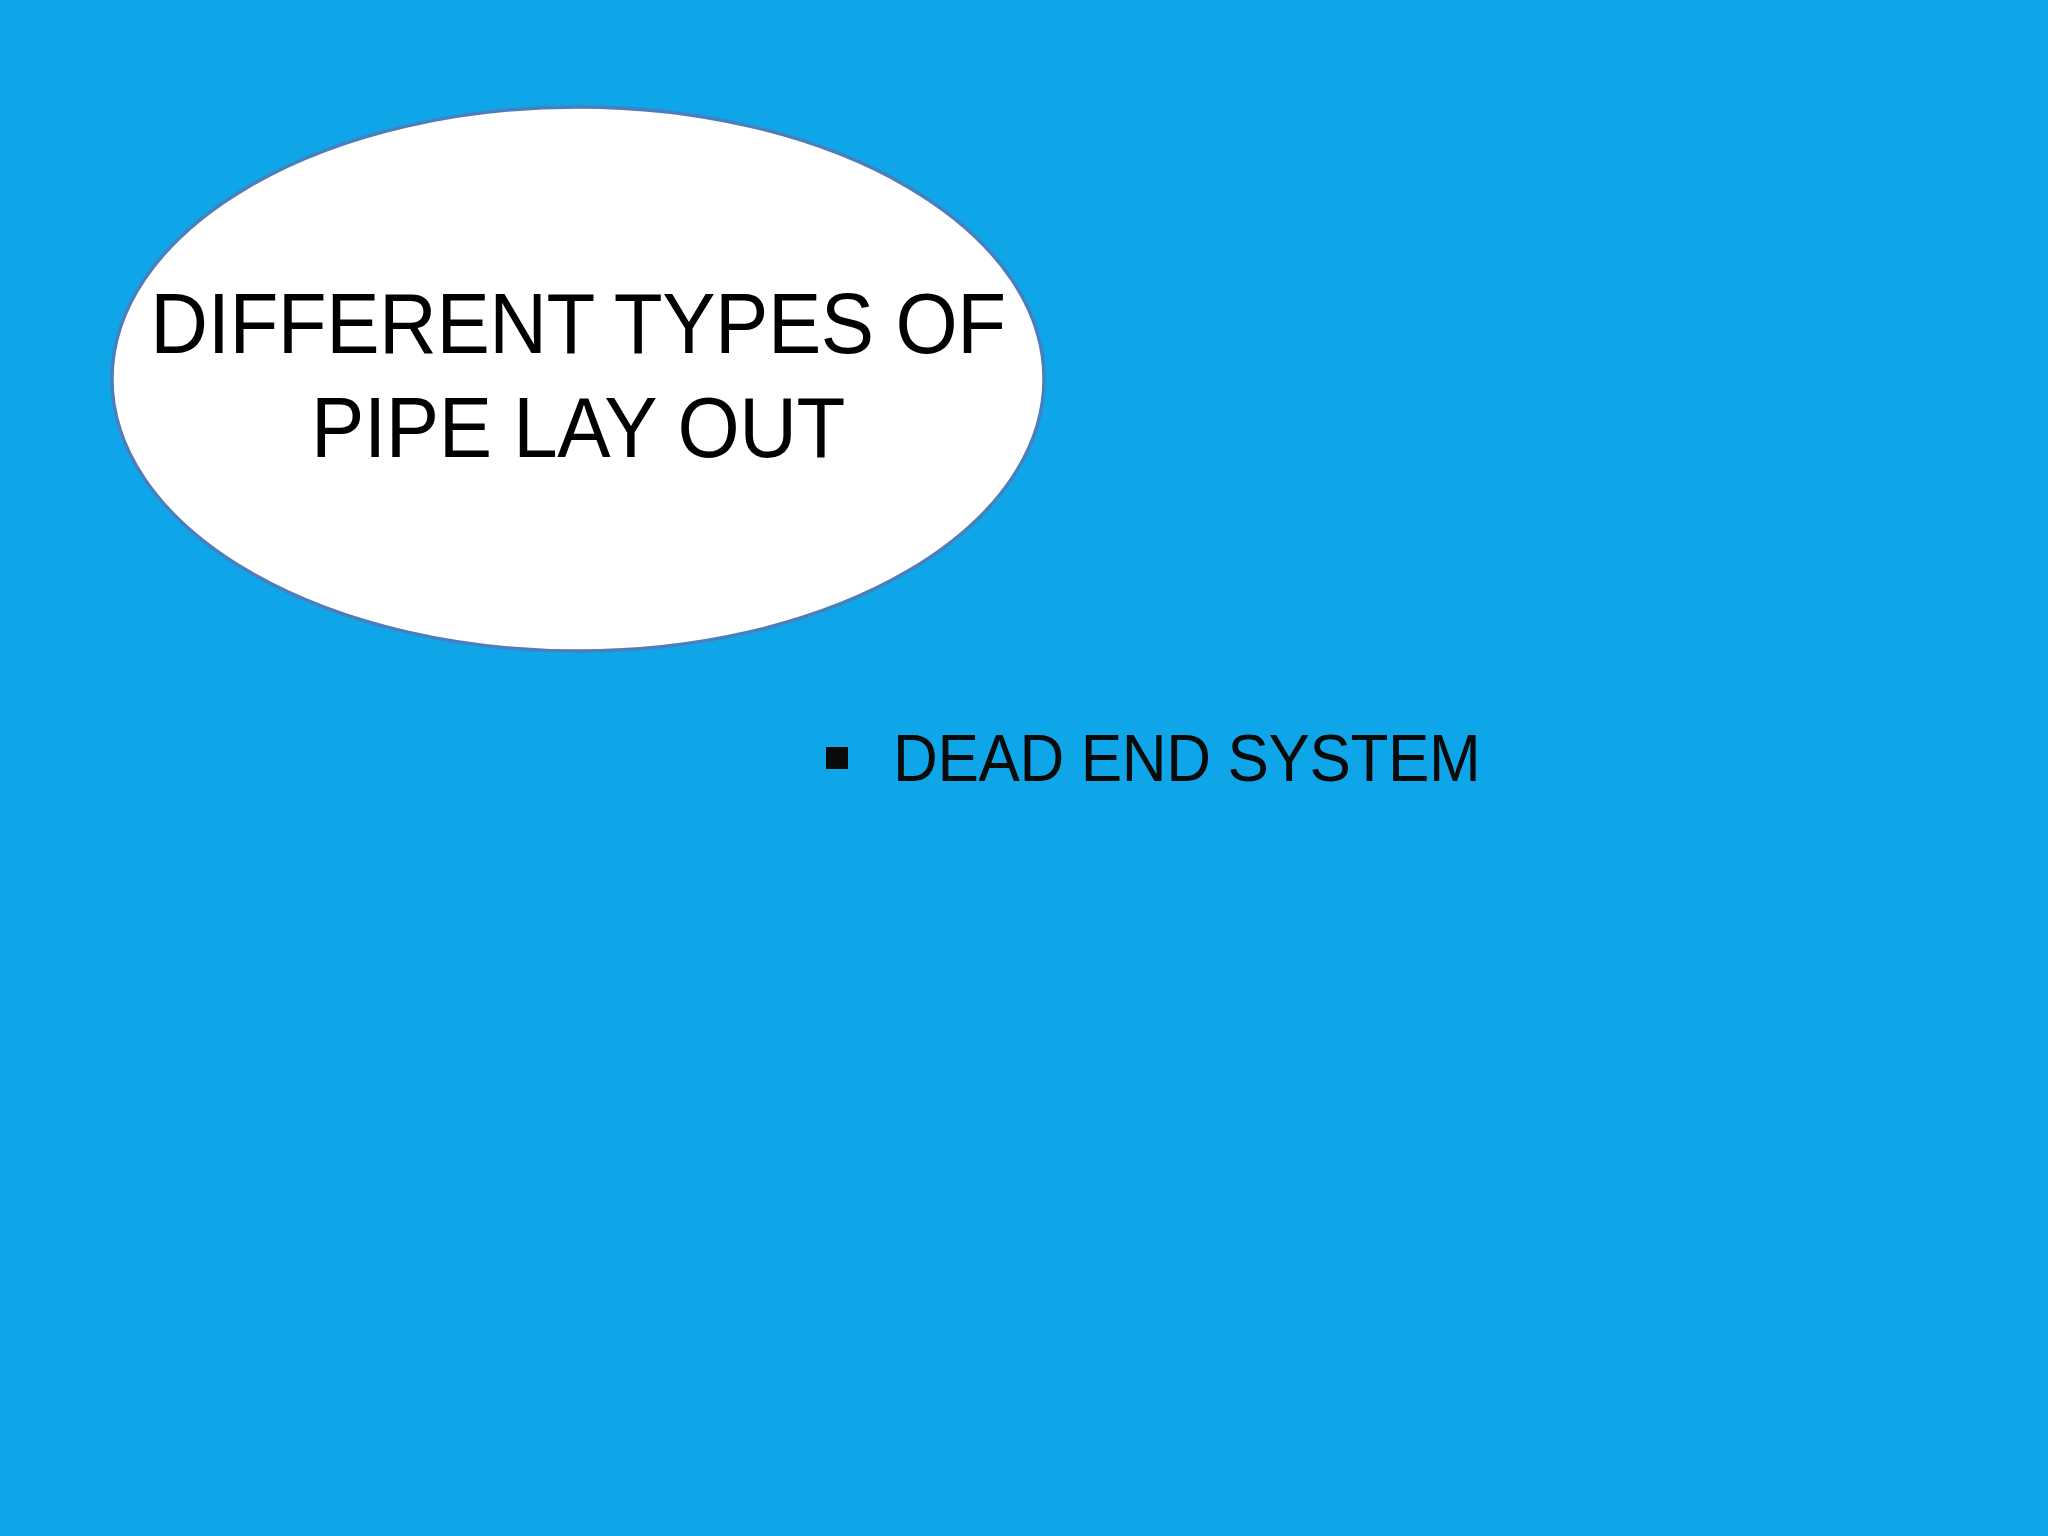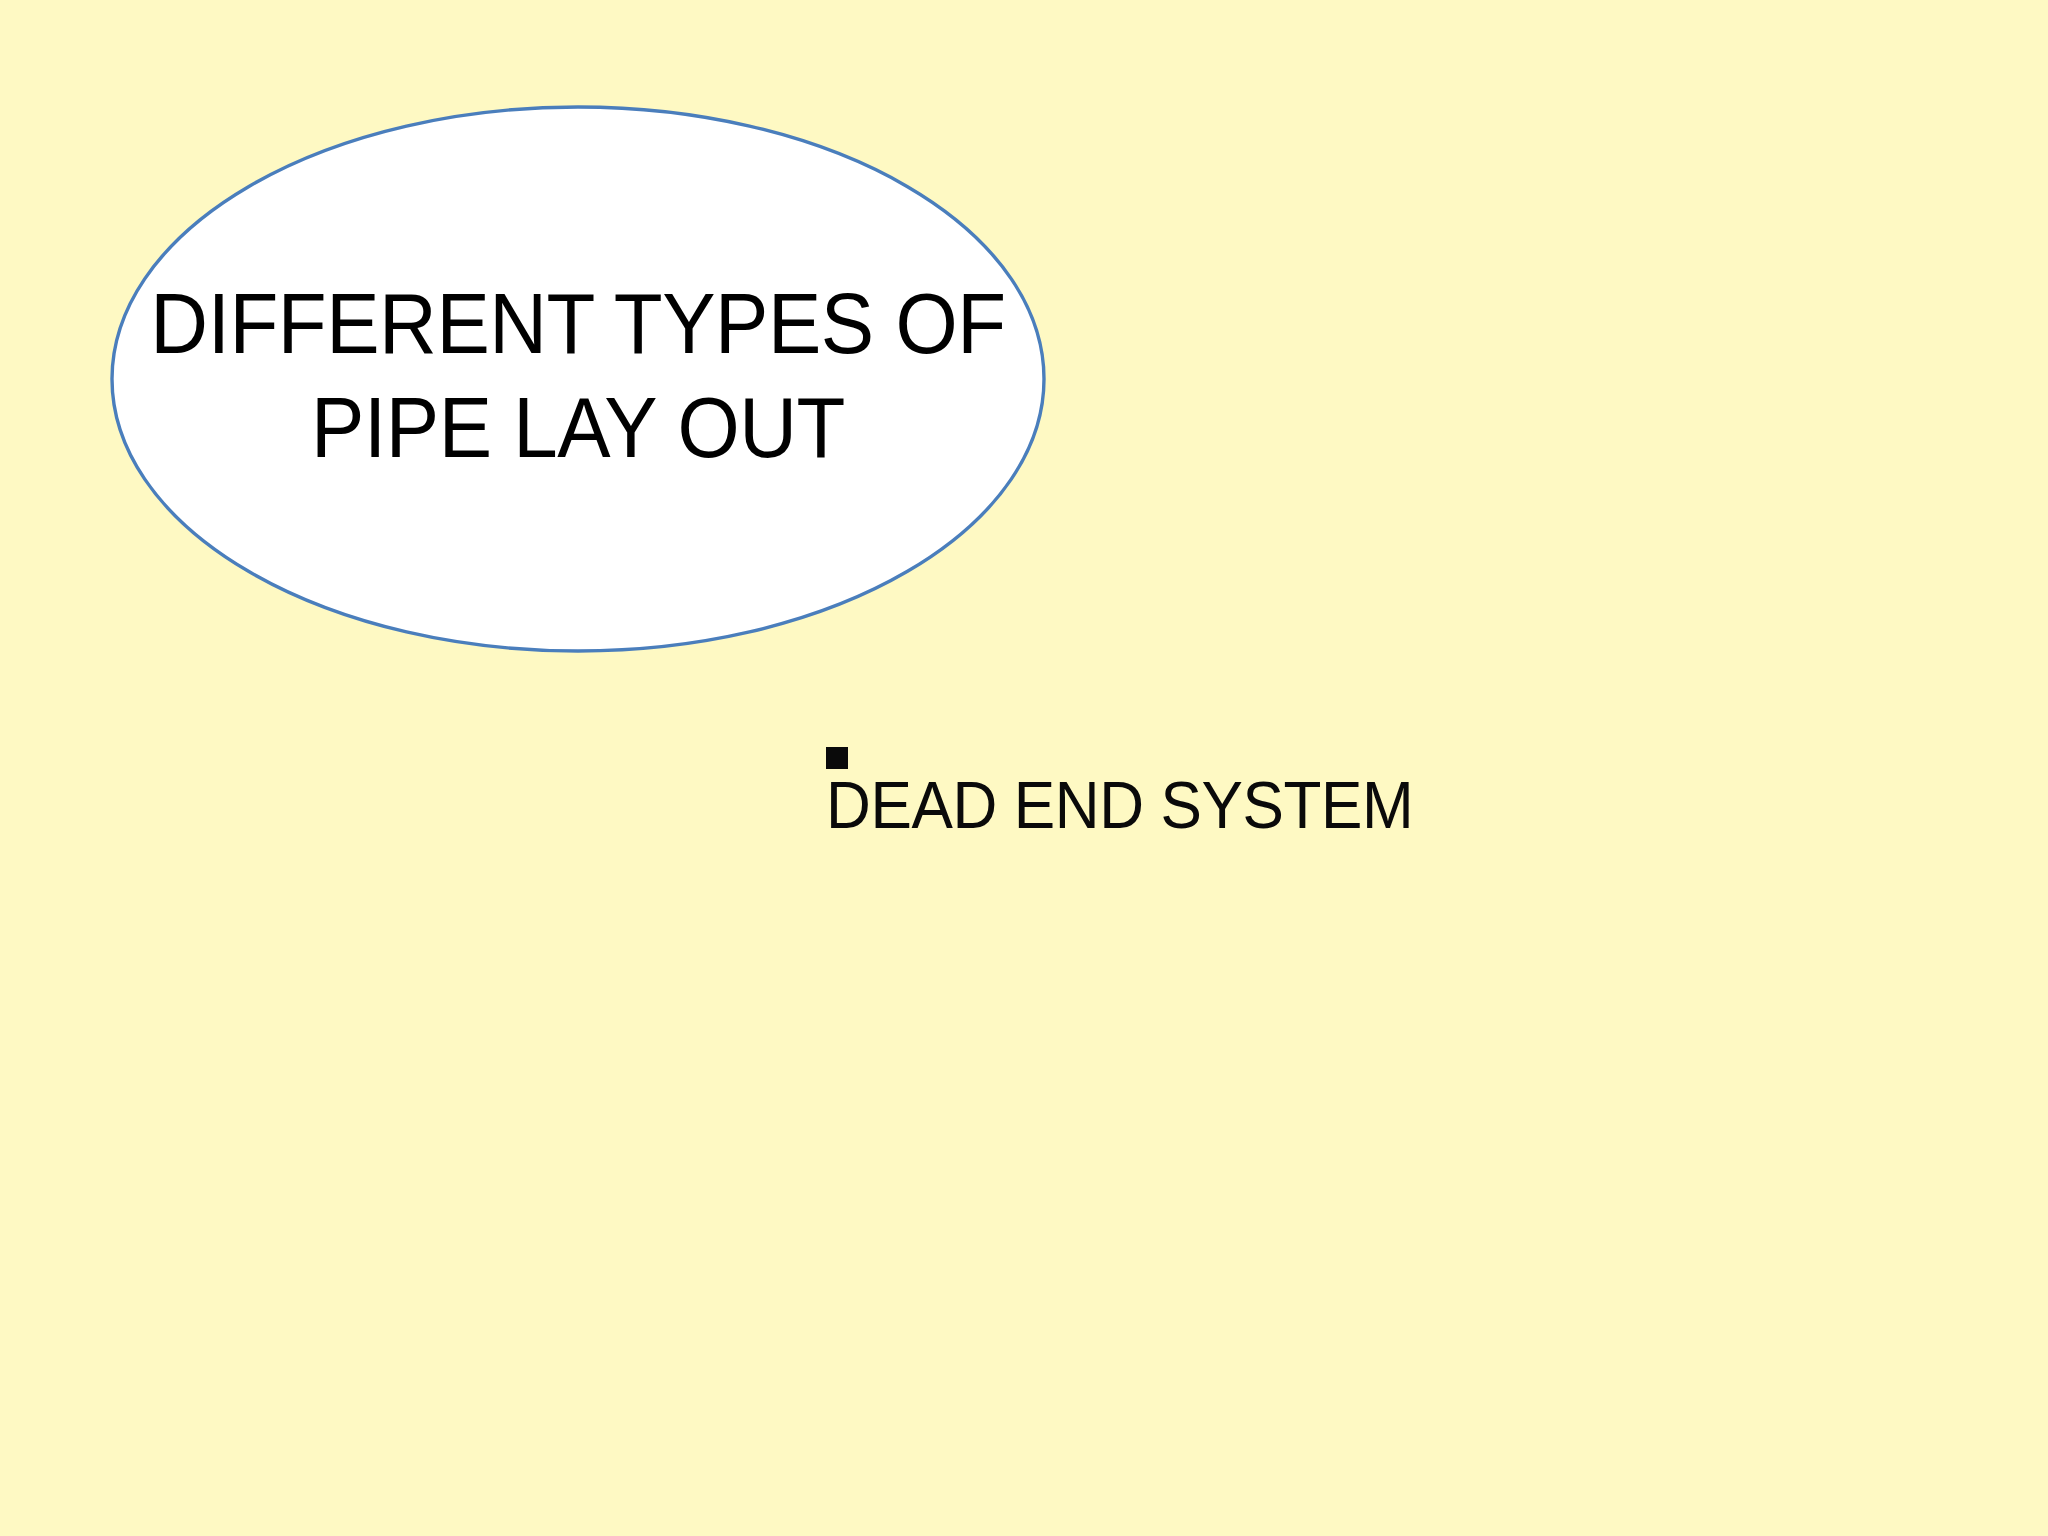--- a/index.html
+++ b/index.html
@@ -9,21 +9,21 @@
     background: #ffffff;
   }
   body {
     font-family: "Liberation Sans", sans-serif;
   }
 
   #slide {
     position: relative;
     width: 2048px;
     height: 1536px;
-    background: #fef9c3;
+    background: #0ea5e9;
     overflow: hidden;
   }
 
   
   #title-group {
     position: absolute;
     left: 108px;
     top: 103px;
     width: 940px;
     height: 552px;
@@ -71,21 +71,20 @@
     list-style: none;
   }
 
   .bullet-item {
     position: relative;
     display: flex;
     align-items: flex-start;
     height: 96px;
     margin: 0;
     padding: 0;
-    flex-direction: column;
   }
 
   .bullet-marker {
     flex: 0 0 auto;
     width: 22px;
     height: 22px;
     background: #0a0a0a;
     margin-top: 25px;
     margin-right: 45px;
   }

